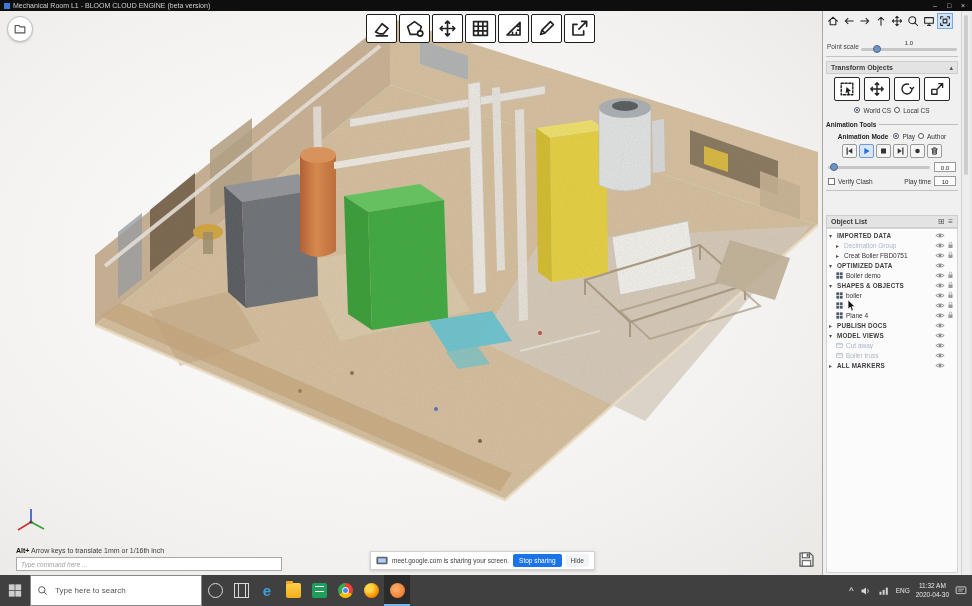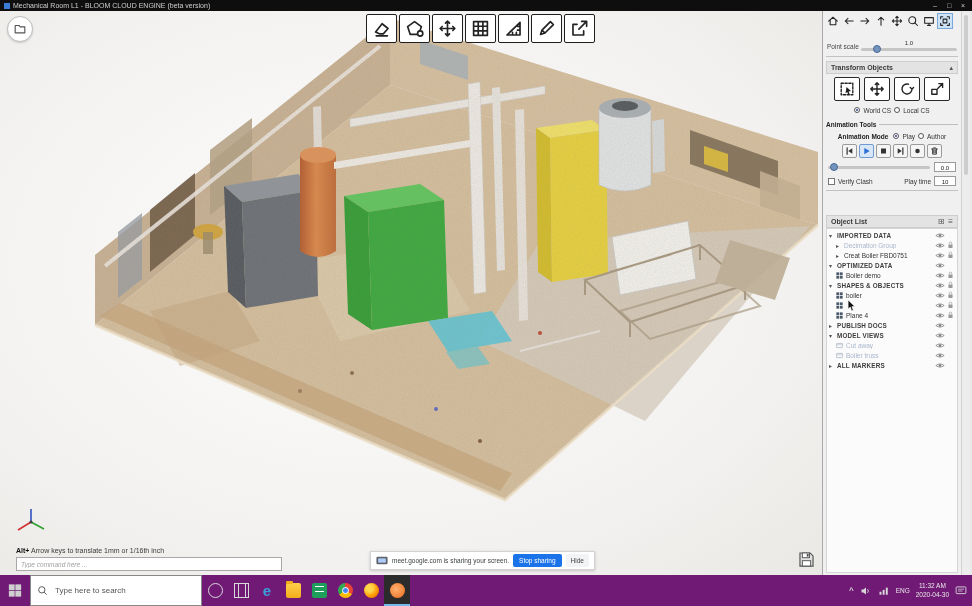--- a/index.html
+++ b/index.html
@@ -85,21 +85,21 @@
   .tsp{flex:1}
   .teye{width:10px;height:7px;margin-left:2px;flex:none;cursor:pointer}
   .tlock{width:7px;height:8px;margin-left:2px;flex:none;cursor:pointer}
   .panel-cursor{position:absolute;left:24px;top:288px;width:9px;height:13px;z-index:20}
 
   
   .vscroll{width:9px;height:100%;background:#ededed;border-left:1px solid #d2d2d2;position:relative}
   .vscroll .vthumb{position:absolute;left:2px;right:2px;top:4px;height:160px;background:#cdcdcd;border-radius:2px}
 
   
-  .taskbar{position:absolute;left:0;right:0;bottom:0;height:31px;background:#701a75;display:flex;align-items:center;z-index:40}
+  .taskbar{position:absolute;left:0;right:0;bottom:0;height:31px;background:#404040;display:flex;align-items:center;z-index:40}
   .start-btn{width:30px;height:31px;background:none;border:none;padding:8px;cursor:pointer}
   .tsearch{position:relative;width:172px;height:31px;background:#fff;border:1px solid #888;display:flex;align-items:center}
   .tsearch svg{position:absolute;left:6px;width:11px;height:11px}
   .tsearch-input{border:none;outline:none;width:100%;height:100%;padding-left:24px;font-size:8px;color:#333;background:transparent}
   .tsearch-input::placeholder{color:#555}
   .tb-apps{display:flex;height:31px}
   .tb-btn{width:26px;height:31px;background:none;border:none;display:flex;align-items:center;justify-content:center;cursor:pointer}
   .tb-btn.active{background:#2b2b2b;box-shadow:inset 0 -2px 0 #76b9ed}
   .ti{width:15px;height:15px;display:block;position:relative}
   .ti-cortana{border:1.5px solid #d8d8d8;border-radius:50%}

